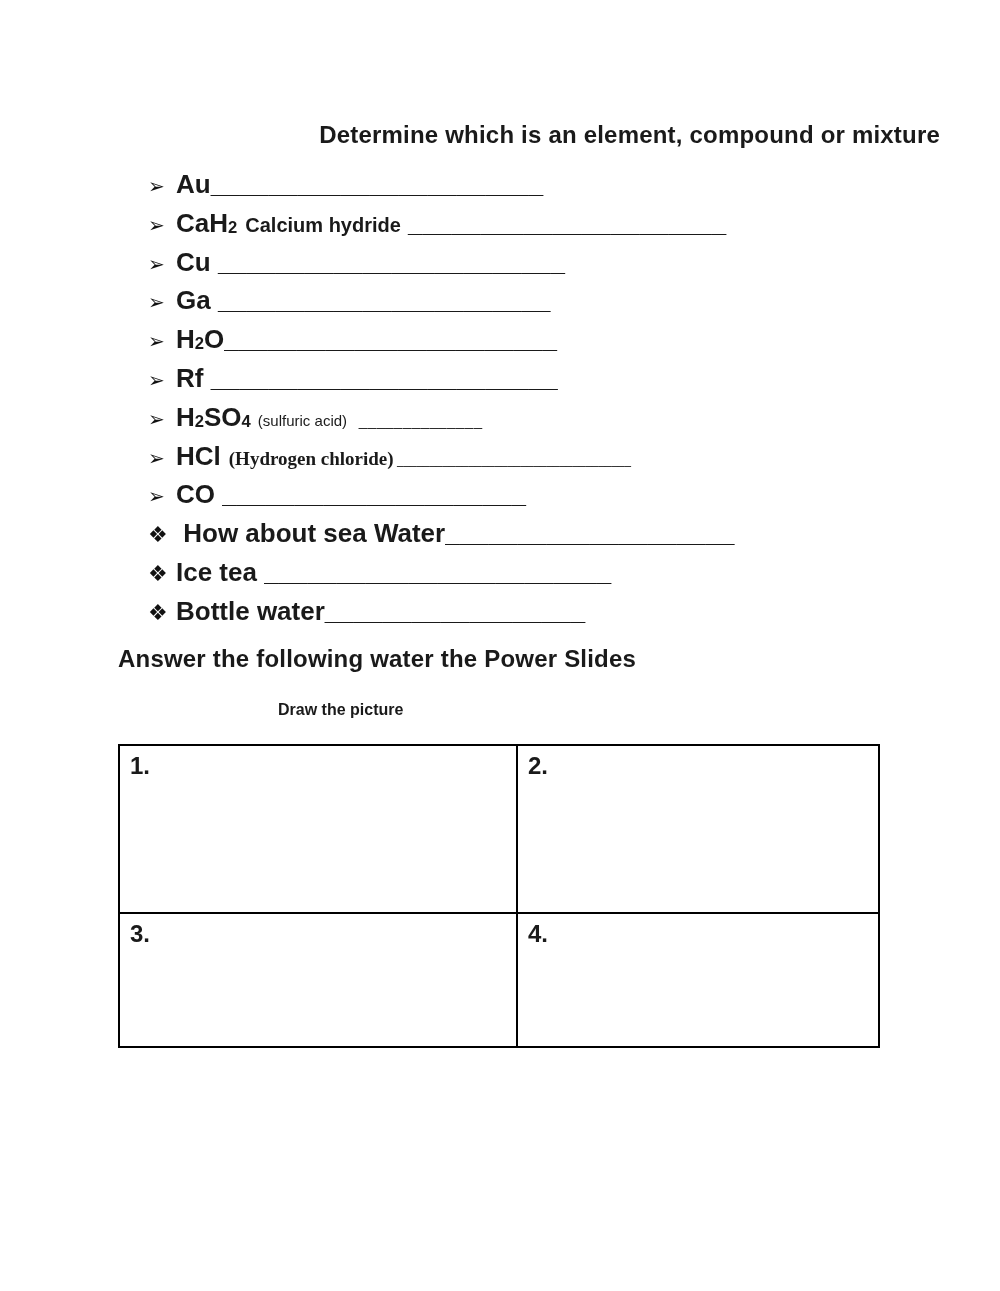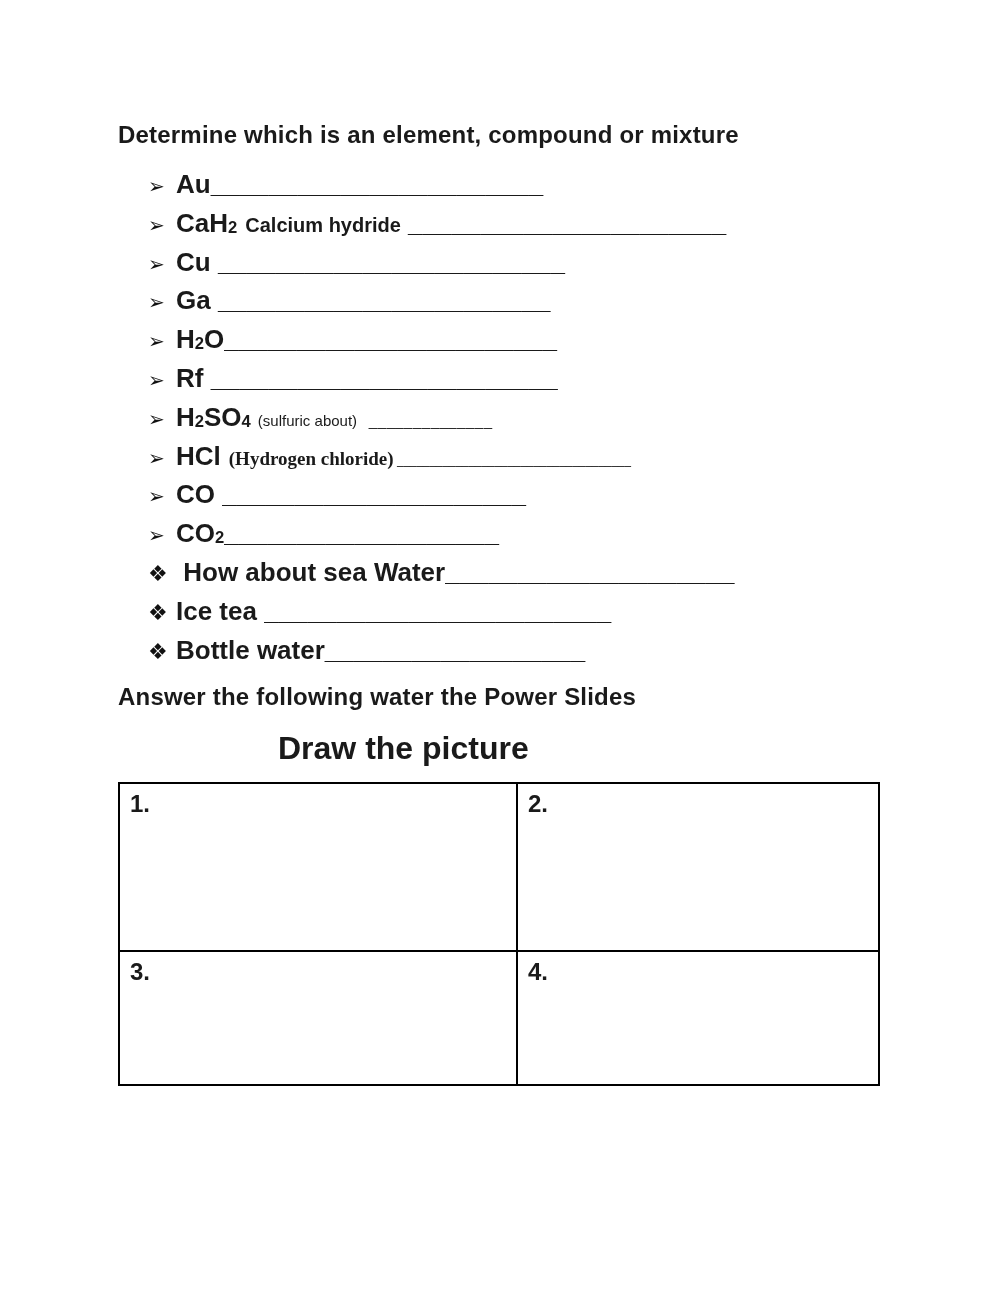--- a/index.html
+++ b/index.html
@@ -12,20 +12,21 @@
   }
   .page{
     box-sizing:border-box;
     width:1000px;height:1291px;
     padding:121px 60px 0 118px;
   }
   .title{
     font-size:24px;font-weight:bold;
     margin:0;line-height:28px;
     letter-spacing:0.2px;
+    text-align:right;
   }
   ul.items{
     list-style:none;
     margin:16px 0 0 0;
     padding:0 0 0 30px;
   }
   ul.items li{
     white-space:pre;
     font-size:26px;font-weight:bold;
     line-height:38.8px;height:38.8px;
@@ -42,21 +43,21 @@
   .note-sans{font-size:15px;font-weight:normal;margin-left:7px;}
   .note-serif{font-family:"Liberation Serif",serif;font-size:19px;font-weight:bold;margin-left:8px;}
   .blank-small-sans{font-size:15px;font-weight:normal;letter-spacing:0.5px;padding-left:7px;}
   .blank-serif{font-family:"Liberation Serif",serif;font-size:13px;font-weight:bold;}
   .section-heading{
     font-size:24px;font-weight:bold;
     margin:14px 0 0 0;line-height:28px;
     letter-spacing:0.2px;
   }
   .draw-heading{
-    font-size:32px;font-weight:bold;
+    font-size:16px;font-weight:bold;
     margin:23px 0 0 160px;line-height:28px;
   }
   table.draw-grid{
     border-collapse:collapse;
     margin-top:20px;
     width:762px;
     table-layout:fixed;
   }
   table.draw-grid td{
     border:2px solid #000;
@@ -75,24 +76,23 @@
 
   <h1 class="title">Determine which is an element, compound or mixture</h1>
 
   <ul class="items">
       <li><span class="bullet">➢</span><span>Au</span><span class="blank">_______________________</span></li>
       <li><span class="bullet">➢</span><span>CaH<span class="sub">2</span></span><span class="note-bold-sans">Calcium hydride</span><span class="blank"> ______________________</span></li>
       <li><span class="bullet">➢</span><span>Cu</span><span class="blank"> ________________________</span></li>
       <li><span class="bullet">➢</span><span>Ga</span><span class="blank"> _______________________</span></li>
       <li><span class="bullet">➢</span><span>H<span class="sub">2</span>O</span><span class="blank">_______________________</span></li>
       <li><span class="bullet">➢</span><span>Rf</span><span class="blank"> ________________________</span></li>
-      <li><span class="bullet">➢</span><span>H<span class="sub">2</span>SO<span class="sub">4</span></span><span class="note-sans">(sulfuric about)</span><span class="blank-small-sans"> ______________</span></li>
+      <li><span class="bullet">➢</span><span>H<span class="sub">2</span>SO<span class="sub">4</span></span><span class="note-sans">(sulfuric acid)</span><span class="blank-small-sans"> ______________</span></li>
       <li><span class="bullet">➢</span><span>HCl</span><span class="note-serif">(Hydrogen chloride)</span><span class="blank-serif"> ____________________________________</span></li>
       <li><span class="bullet">➢</span><span>CO</span><span class="blank"> _____________________</span></li>
-      <li><span class="bullet">➢</span><span>CO<span class="sub">2</span></span><span class="blank">___________________</span></li>
       <li><span class="bullet diamond">❖</span><span> How about sea Water</span><span class="blank">____________________</span></li>
       <li><span class="bullet diamond">❖</span><span>Ice tea</span><span class="blank"> ________________________</span></li>
       <li><span class="bullet diamond">❖</span><span>Bottle water</span><span class="blank">__________________</span></li>
     </ul>
 
   <h2 class="section-heading">Answer the following water the Power Slides</h2>
 
   <h3 class="draw-heading">Draw the picture</h3>
 
   <table class="draw-grid">

